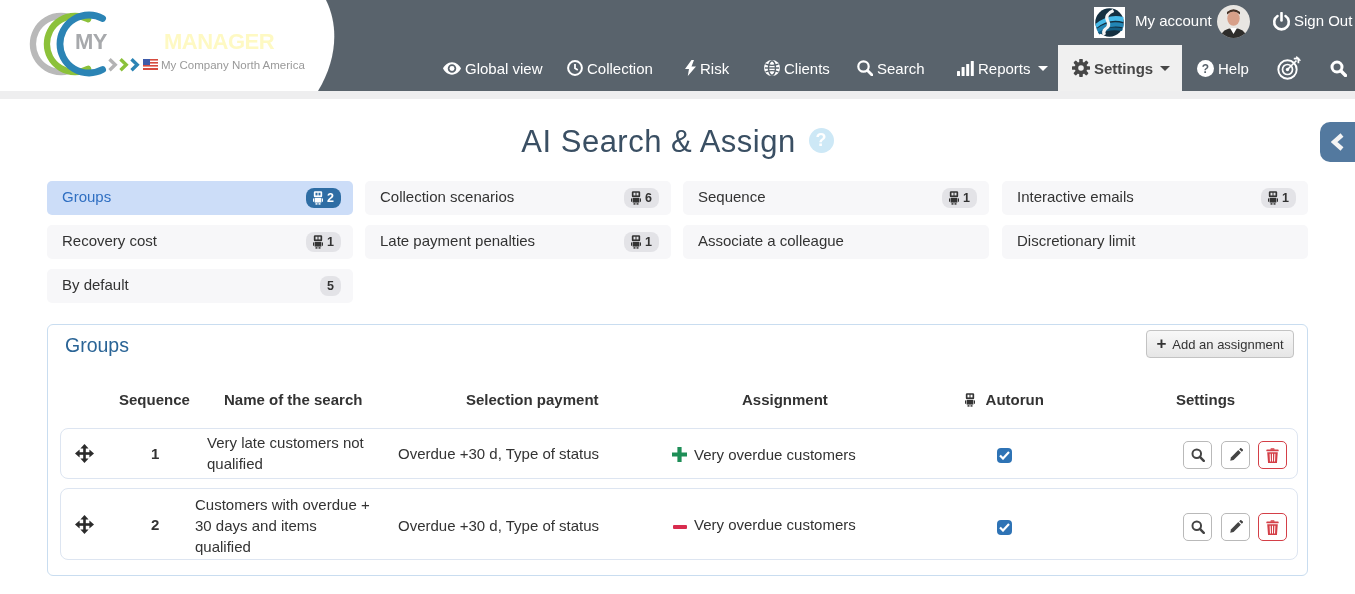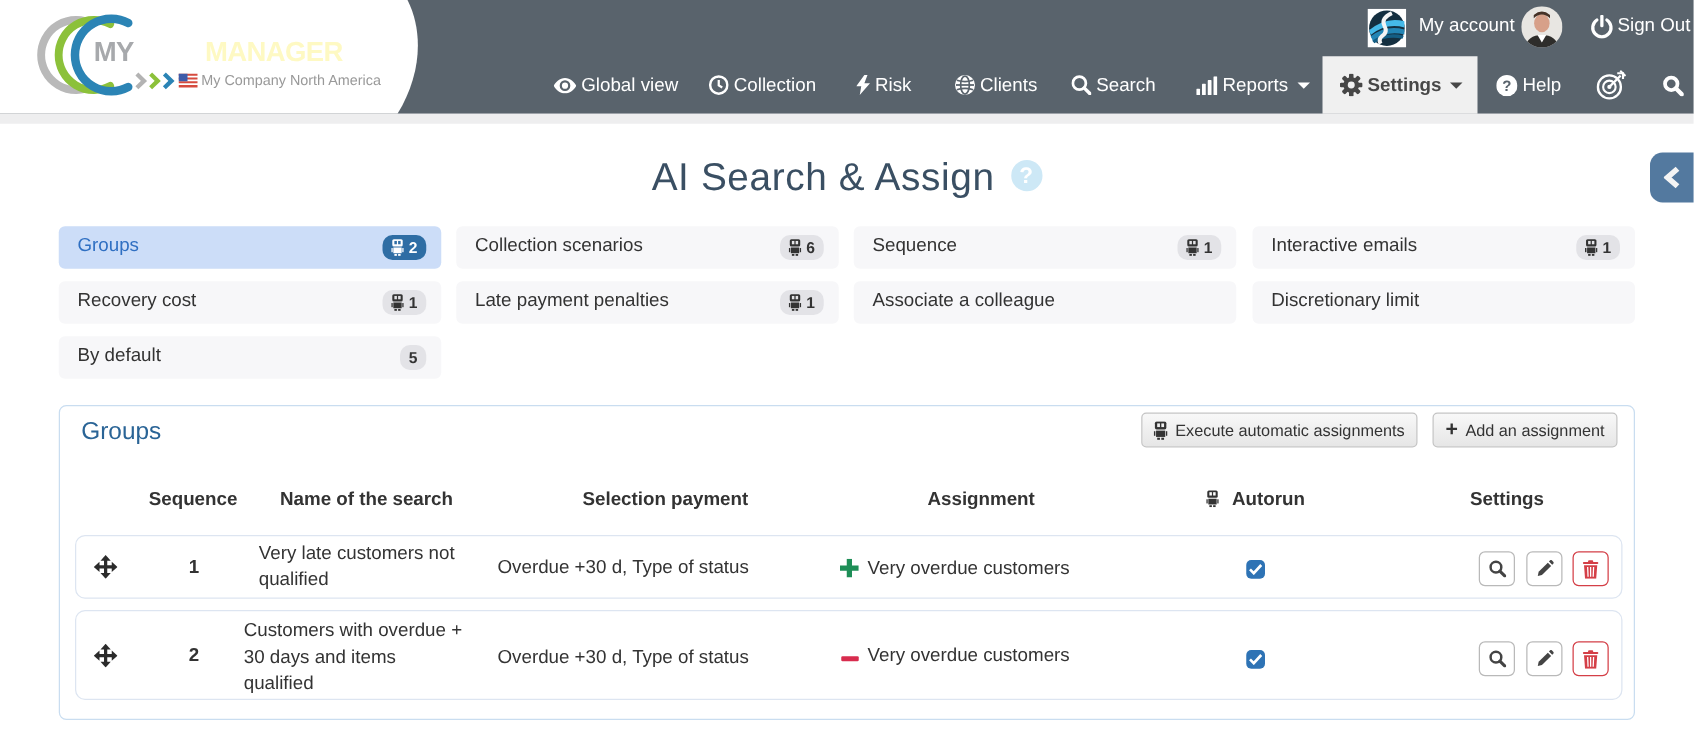--- a/index.html
+++ b/index.html
@@ -316,32 +316,20 @@
   <div class="tab" style="left:1002px; top:225px;">
       <span class="lbl">Discretionary limit</span>
     </div>
   <div class="tab" style="left:47px; top:269px;">
       <span class="lbl">By default</span>
       <span class="badge">5</span>
     </div>
 
   <div id="panel">
     <div id="ptitle">Groups</div>
-    <div class="gbtn" style="left:865px; width:221px;"><svg width="11" height="15" viewBox="0 0 12 16">
-          <g fill="#333">
-            <rect x="1" y="0" width="10" height="7" rx="1.5"></rect>
-            <rect x="2" y="8" width="8" height="5.5"></rect>
-            <rect x="0" y="8.5" width="1.4" height="4"></rect>
-            <rect x="10.6" y="8.5" width="1.4" height="4"></rect>
-            <rect x="3" y="14.2" width="2.4" height="1.8"></rect>
-            <rect x="6.6" y="14.2" width="2.4" height="1.8"></rect>
-          </g>
-          <rect x="3" y="1.7" width="2.4" height="3.2" fill="#eee"></rect>
-          <rect x="6.6" y="1.7" width="2.4" height="3.2" fill="#eee"></rect>
-        </svg>Execute automatic assignments</div>
     <div class="gbtn" style="left:1098px; width:148px;"><span style="font-size:17px;font-weight:bold;margin-right:6px">+</span>Add an assignment</div>
 
     <div class="th" style="left:71px;">Sequence</div>
     <div class="th" style="left:176px;">Name of the search</div>
     <div class="th" style="left:418px;">Selection payment</div>
     <div class="th" style="left:694px;">Assignment</div>
     <div class="th" style="left:917px;"><svg width="10" height="14" viewBox="0 0 12 16" style="vertical-align:-2px; margin-right:7px">
           <g fill="#333">
             <rect x="1" y="0" width="10" height="7" rx="1.5"></rect>
             <rect x="2" y="8" width="8" height="5.5"></rect>

